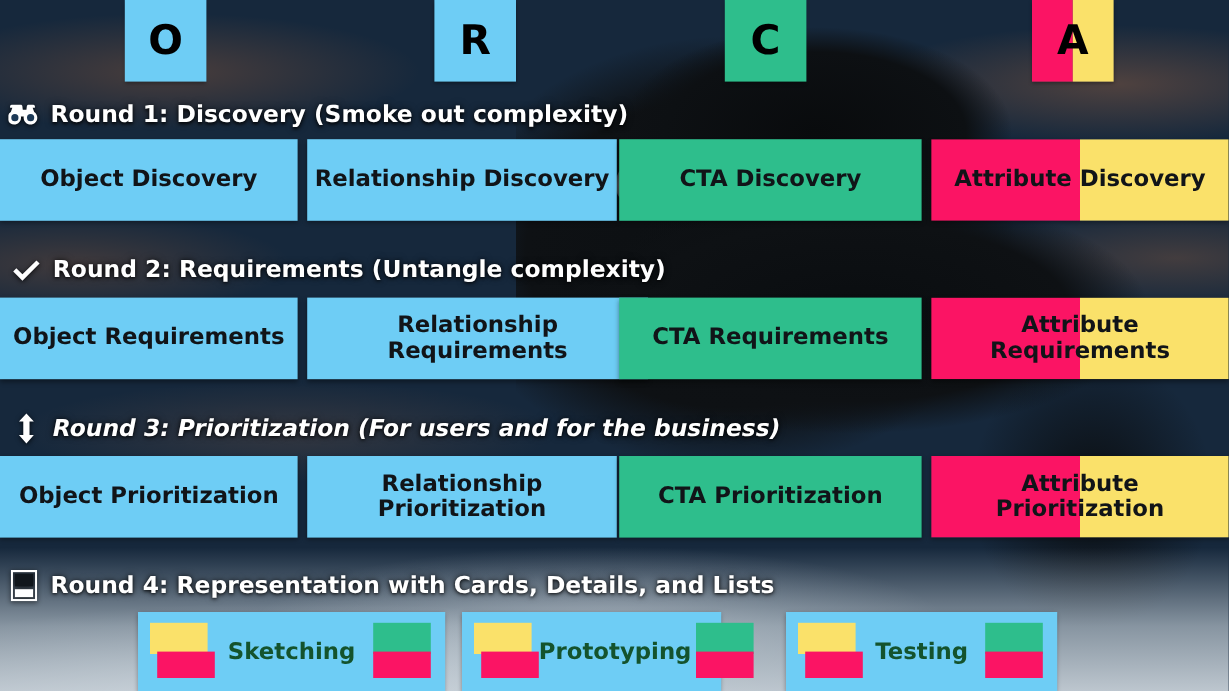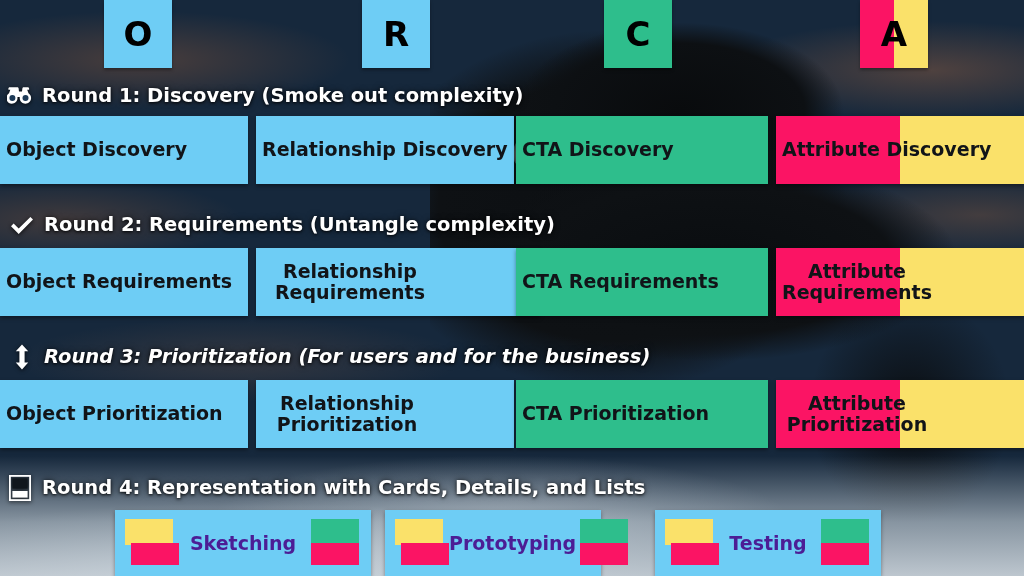--- a/index.html
+++ b/index.html
@@ -77,38 +77,38 @@
   .round-head{
     position:absolute;display:flex;align-items:center;gap:8px;
     color:#ffffff;font-weight:700;font-size:19.5px;line-height:1;
     text-shadow:0 1px 3px rgba(0,0,0,.85), 0 0 6px rgba(0,0,0,.6);
     white-space:nowrap;
   }
   .round-head .ico{display:inline-flex;align-items:center;justify-content:center;
      width:28px;height:24px;filter:drop-shadow(0 1px 2px rgba(0,0,0,.8));}
 
   .bar{
-    position:absolute;display:flex;align-items:center;
+    position:absolute;display:flex;align-items:center;justify-content:center;
     color:#111418;font-weight:700;font-size:19px;line-height:1.12;text-align:center;
     box-shadow:0 2px 4px rgba(0,0,0,.40);
     overflow:hidden;
   }
   .bar .txt{position:relative;z-index:3;padding:0 6px;}
   .bar.blue{background:#6ECDF5;}
   .bar.green{background:#2EBE8C;}
   .bar.split .half-pink{position:absolute;left:0;top:0;bottom:0;width:50%;background:#FB1464;}
   .bar.split .half-yellow{position:absolute;right:0;top:0;bottom:0;width:50%;background:#FAE16A;}
 
   
   .repbar{
     position:absolute;background:#6ECDF5;display:flex;align-items:center;
     box-shadow:0 2px 4px rgba(0,0,0,.40);
   }
   .repbar .label{
-    flex:1;text-align:center;color:#4c1d95;font-weight:700;font-size:19px;white-space:nowrap;
+    flex:1;text-align:center;color:#14532d;font-weight:700;font-size:19px;white-space:nowrap;
   }
   .chip{position:relative;width:54px;height:48px;flex:0 0 auto;}
   .chip .top{position:absolute;left:0;top:0;width:48px;height:26px;}
   .chip .bot{position:absolute;left:6px;top:24px;width:48px;height:22px;}
   .chip.left .top{background:#FAE16A;}
   .chip.left .bot{background:#FB1464;}
   .chip.right .top{background:#2EBE8C;left:4px;}
   .chip.right .bot{background:#FB1464;left:4px;}
 </style>
 </head>

